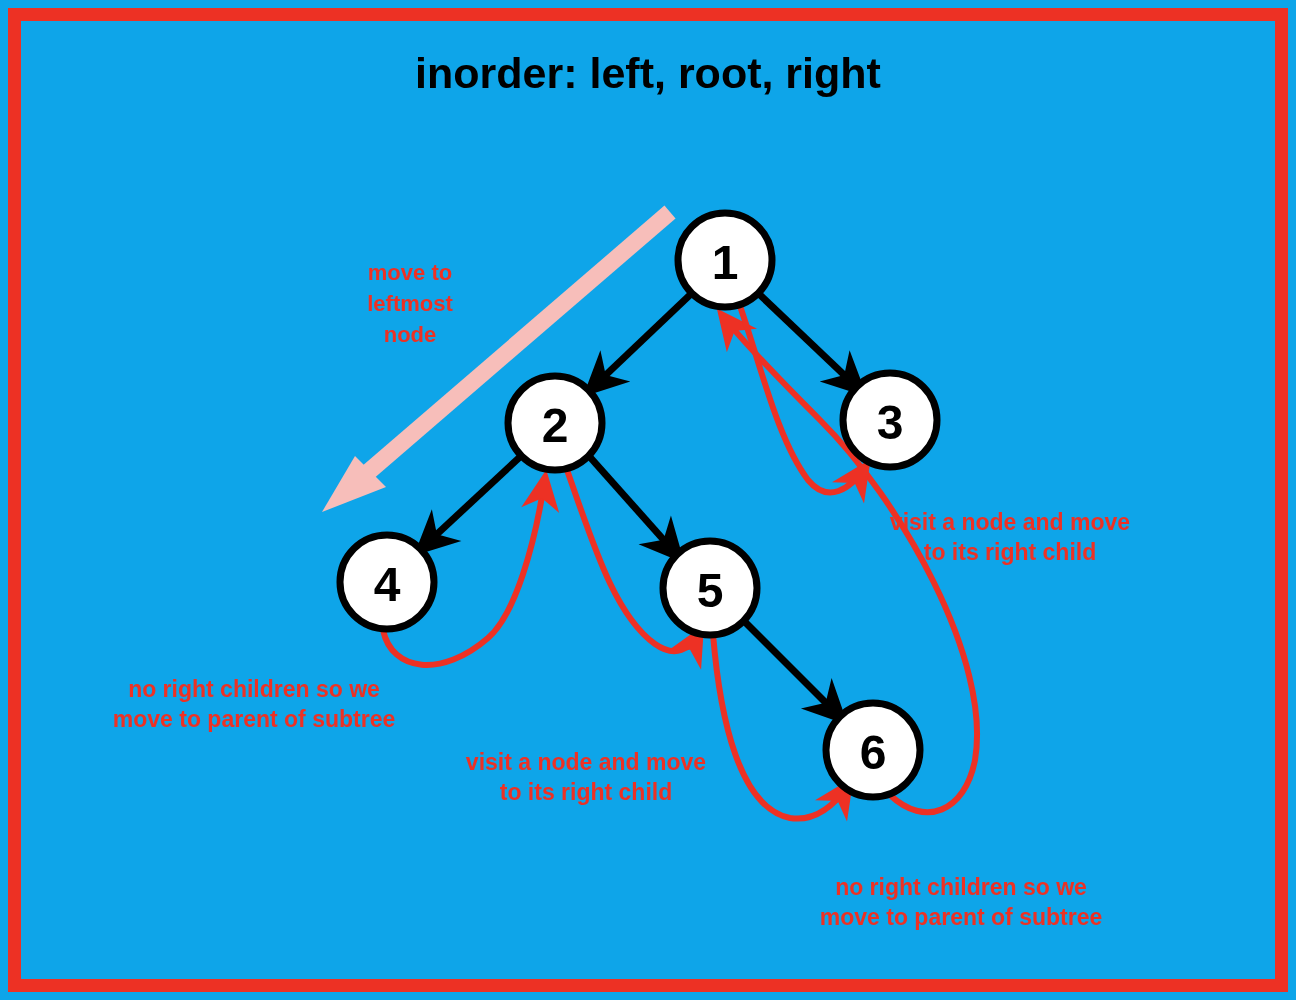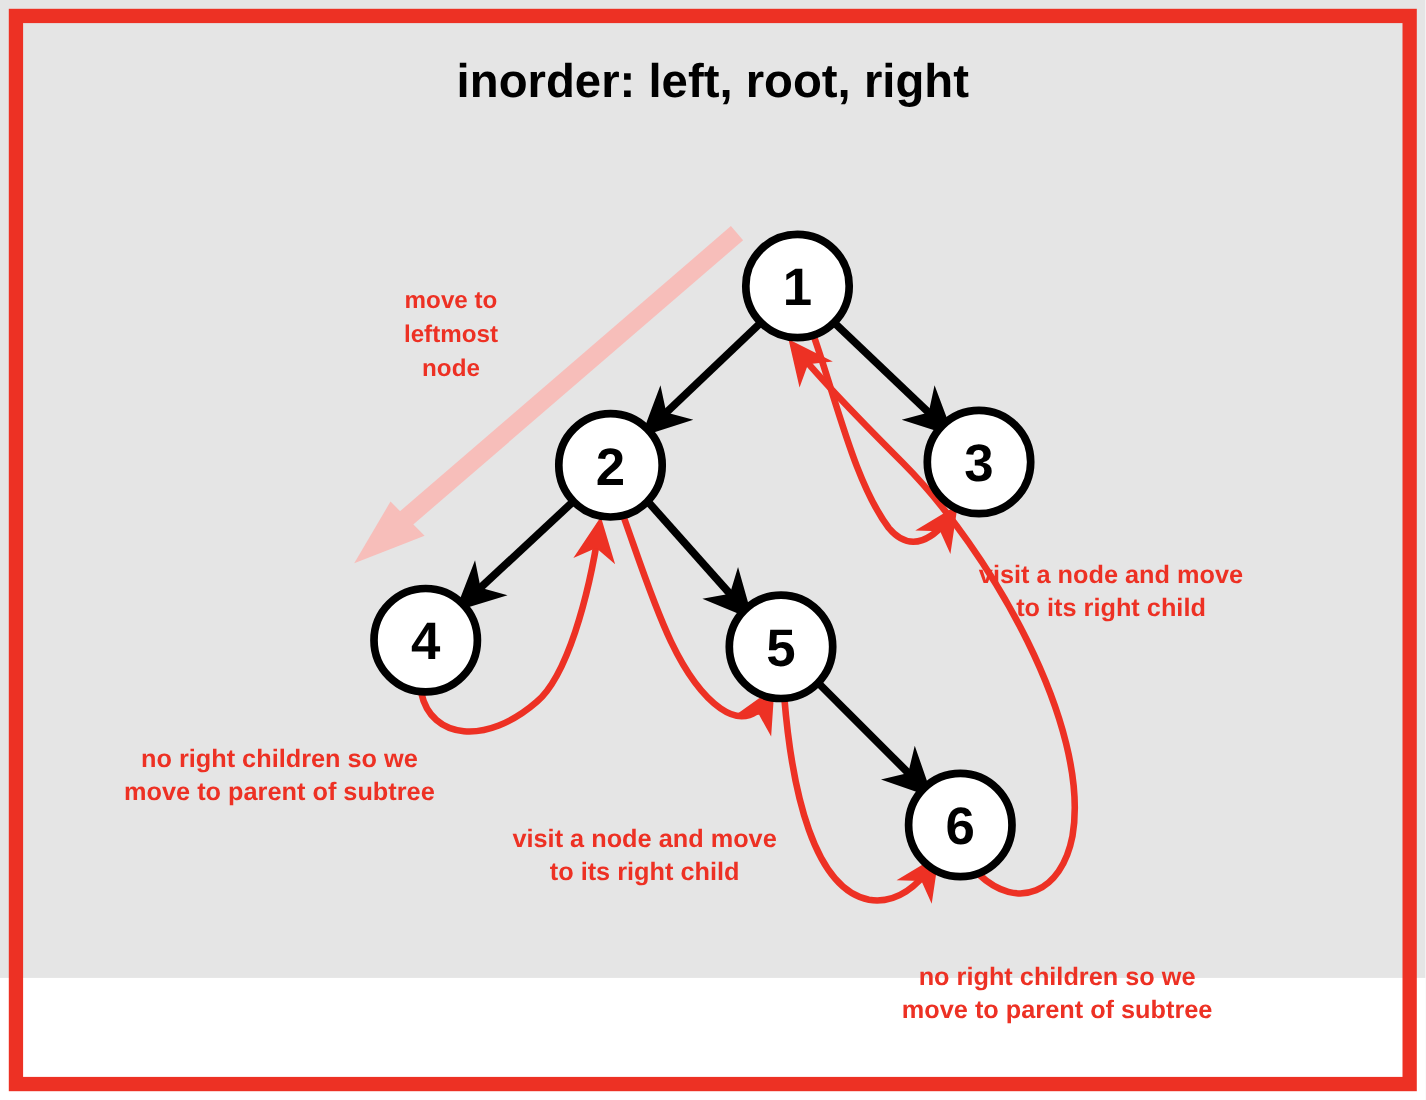--- a/index.html
+++ b/index.html
@@ -9,22 +9,22 @@
   }
   body {
     width: 1296px;
     height: 1000px;
     font-family: "Liberation Sans", sans-serif;
     overflow: hidden;
   }
   #page {
     position: relative;
     width: 1296px;
-    height: 889px;
-    background: #e5e5e5;
+    height: 1000px;
+    background: #0ea5e9;
     box-sizing: border-box;
   }
   #frame-border {
     position: absolute;
     left: 8px;
     top: 8px;
     width: 1280px;
     height: 984px;
     border: 13px solid #ED3124;
     box-sizing: border-box;

